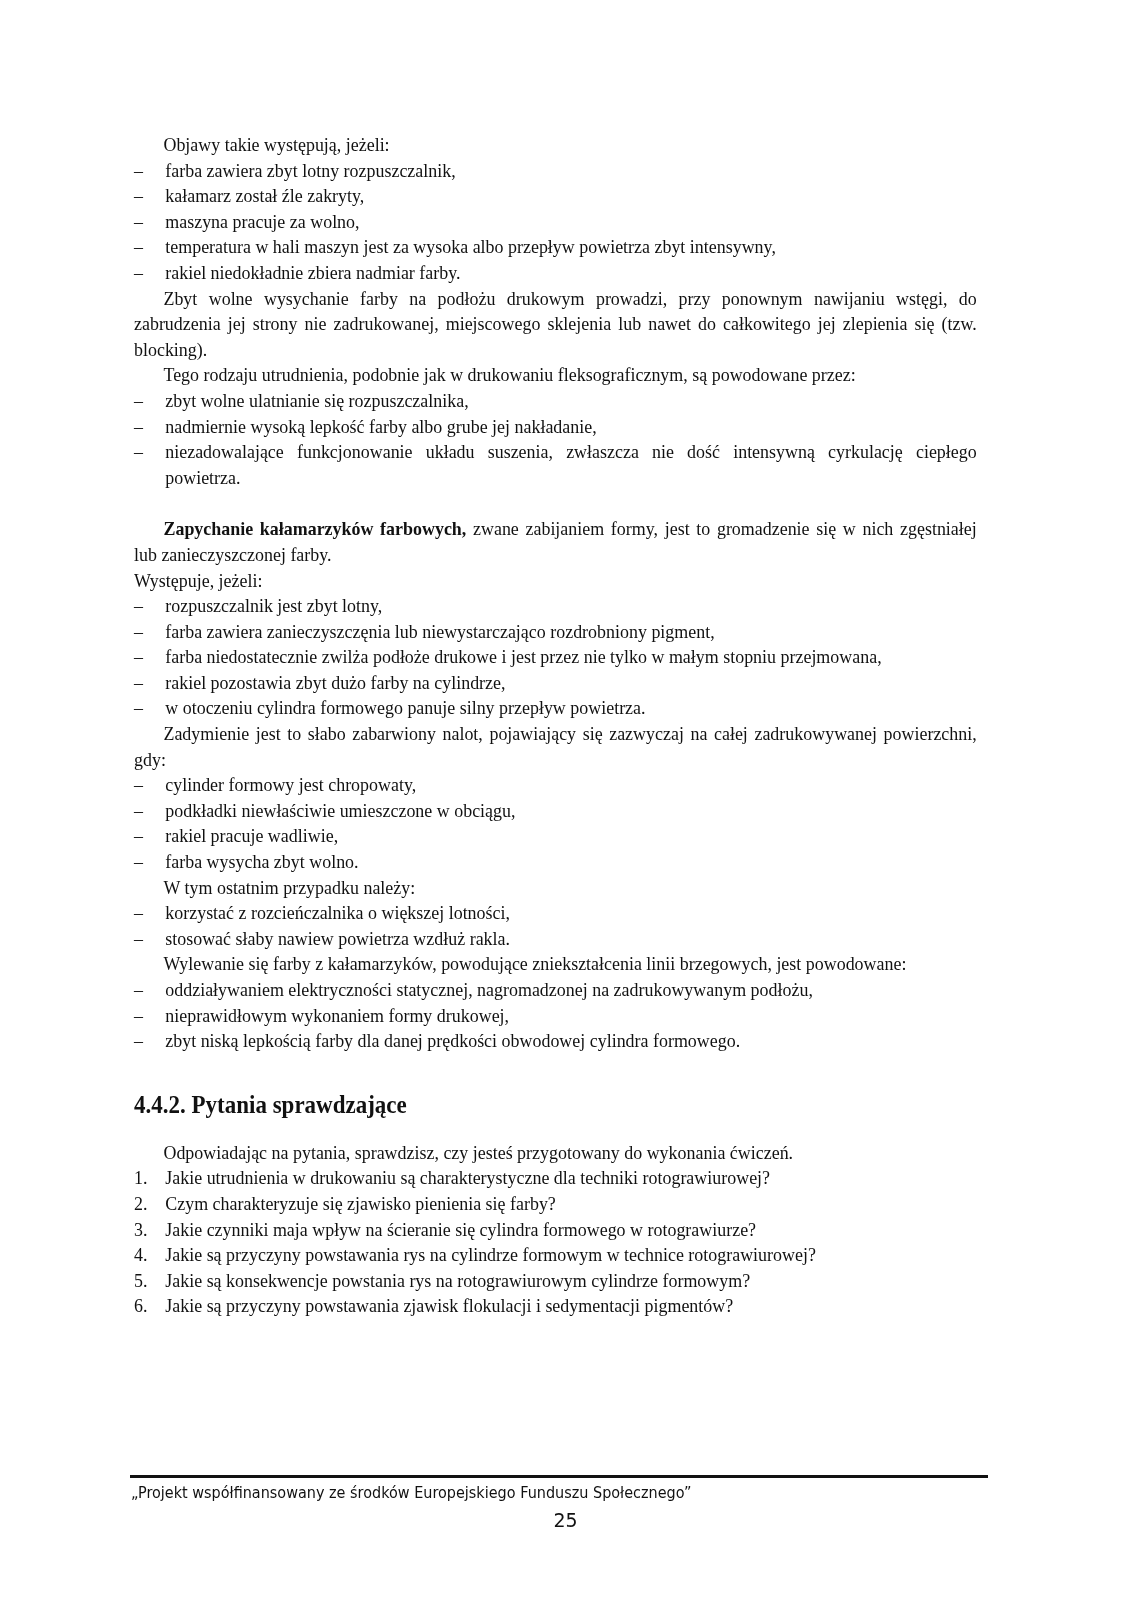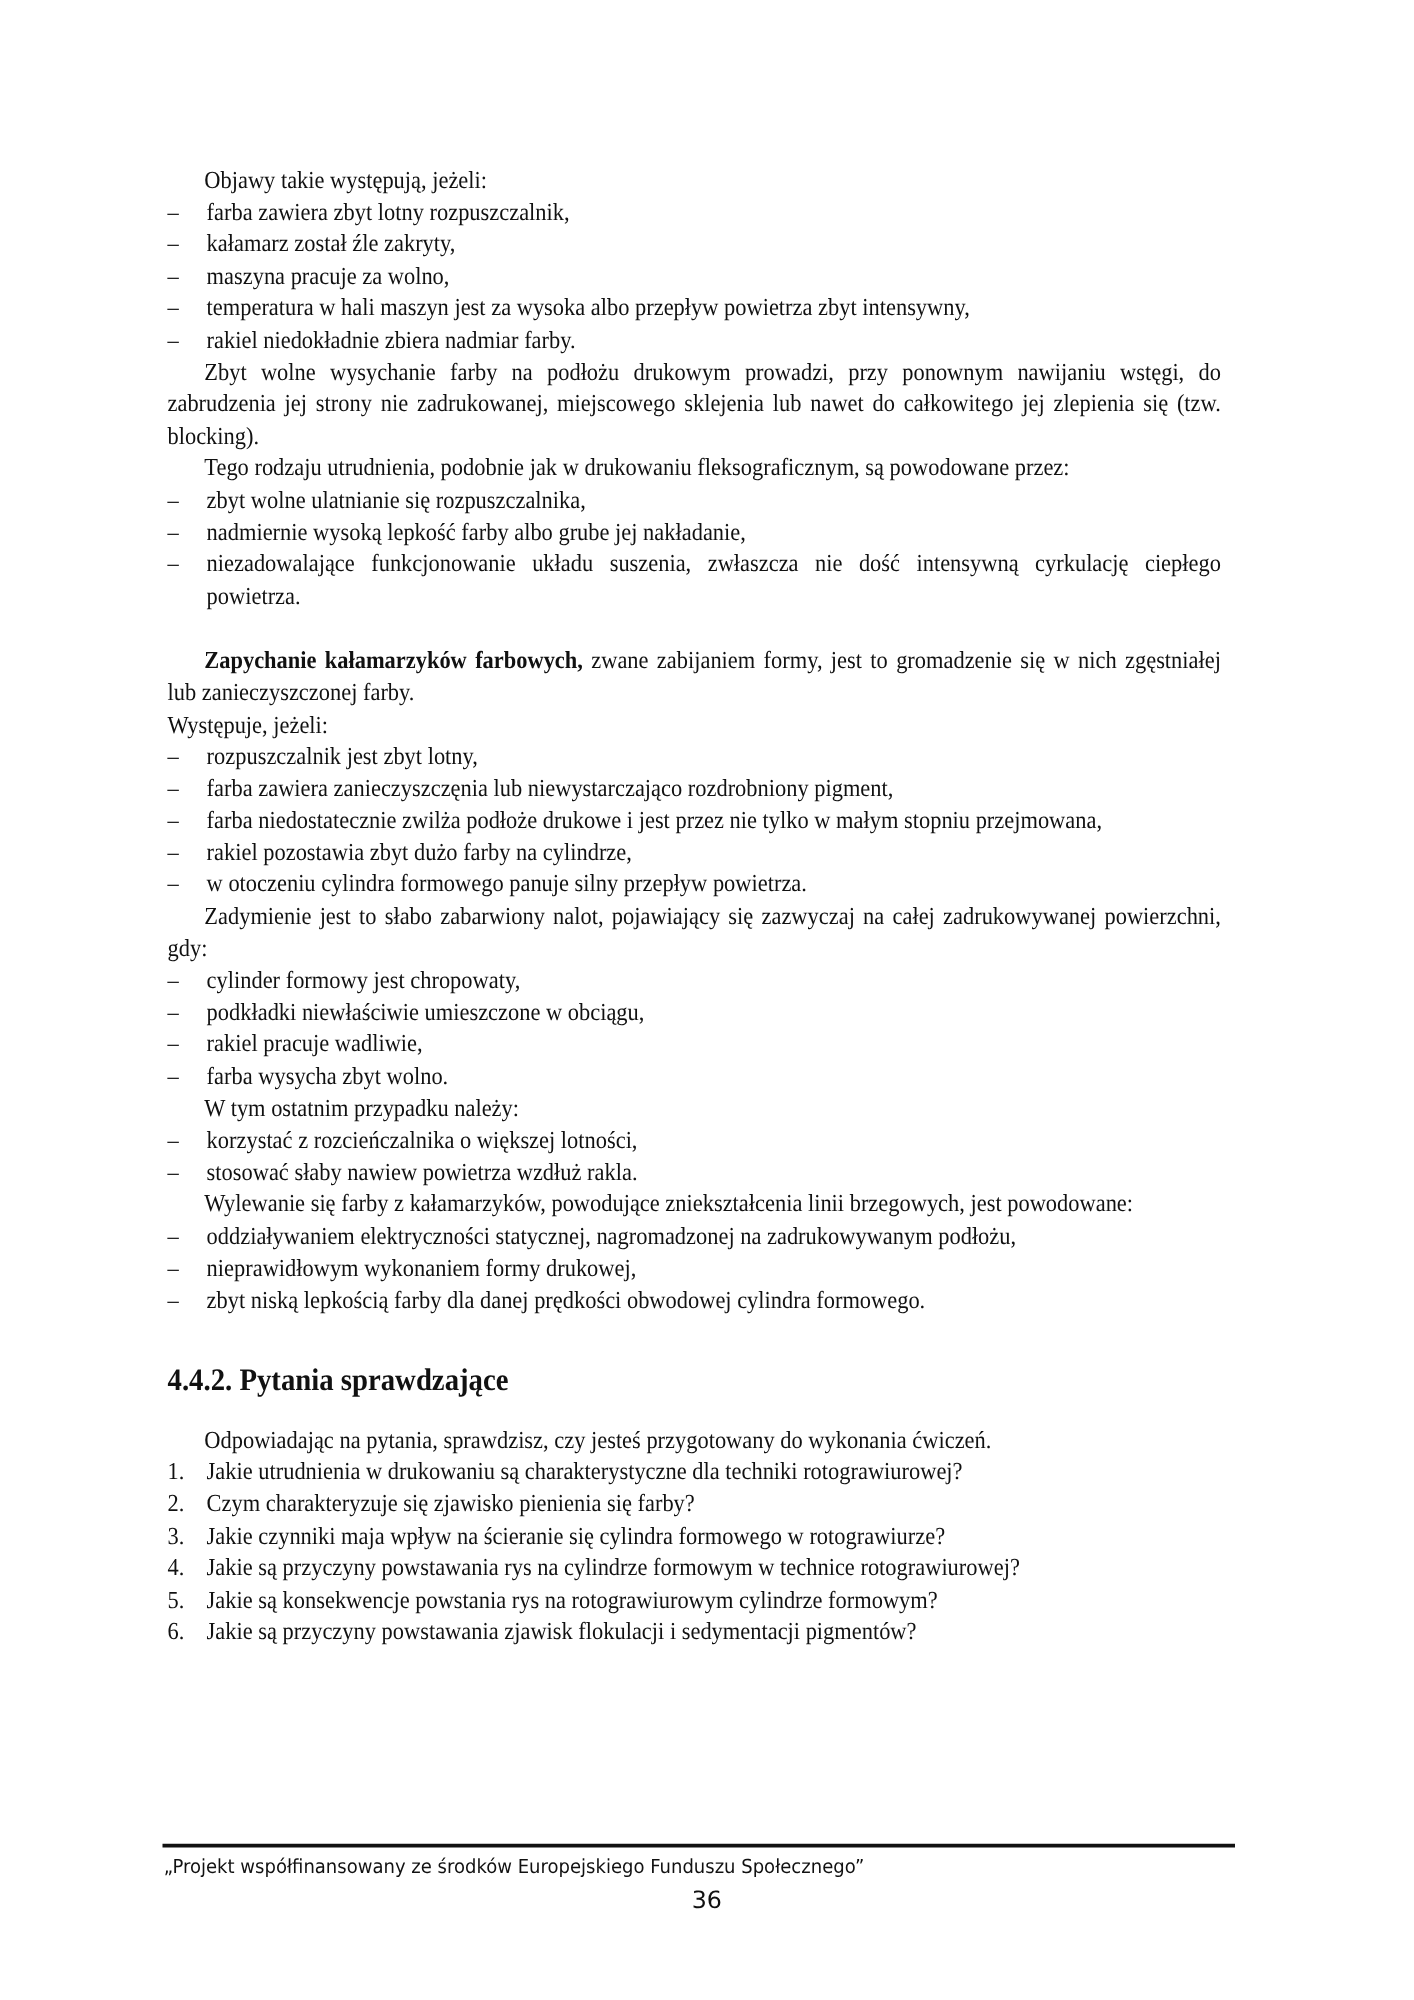--- a/index.html
+++ b/index.html
@@ -94,13 +94,13 @@
     <p class="item"><span class="num">3.</span><span>Jakie czynniki maja wpływ na ścieranie się cylindra formowego w rotograwiurze?</span></p>
     <p class="item"><span class="num">4.</span><span>Jakie są przyczyny powstawania rys na cylindrze formowym w technice rotograwiurowej?</span></p>
     <p class="item"><span class="num">5.</span><span>Jakie są konsekwencje powstania rys na rotograwiurowym cylindrze formowym?</span></p>
     <p class="item"><span class="num">6.</span><span>Jakie są przyczyny powstawania zjawisk flokulacji i sedymentacji pigmentów?</span></p>
   </div>
  </div>
 </div>
 
 <div class="footer-rule"></div>
 <div class="footer-text">„Projekt współfinansowany ze środków Europejskiego Funduszu Społecznego”</div>
-<div class="page-num">36</div>
+<div class="page-num">25</div>
 
 </body></html>

